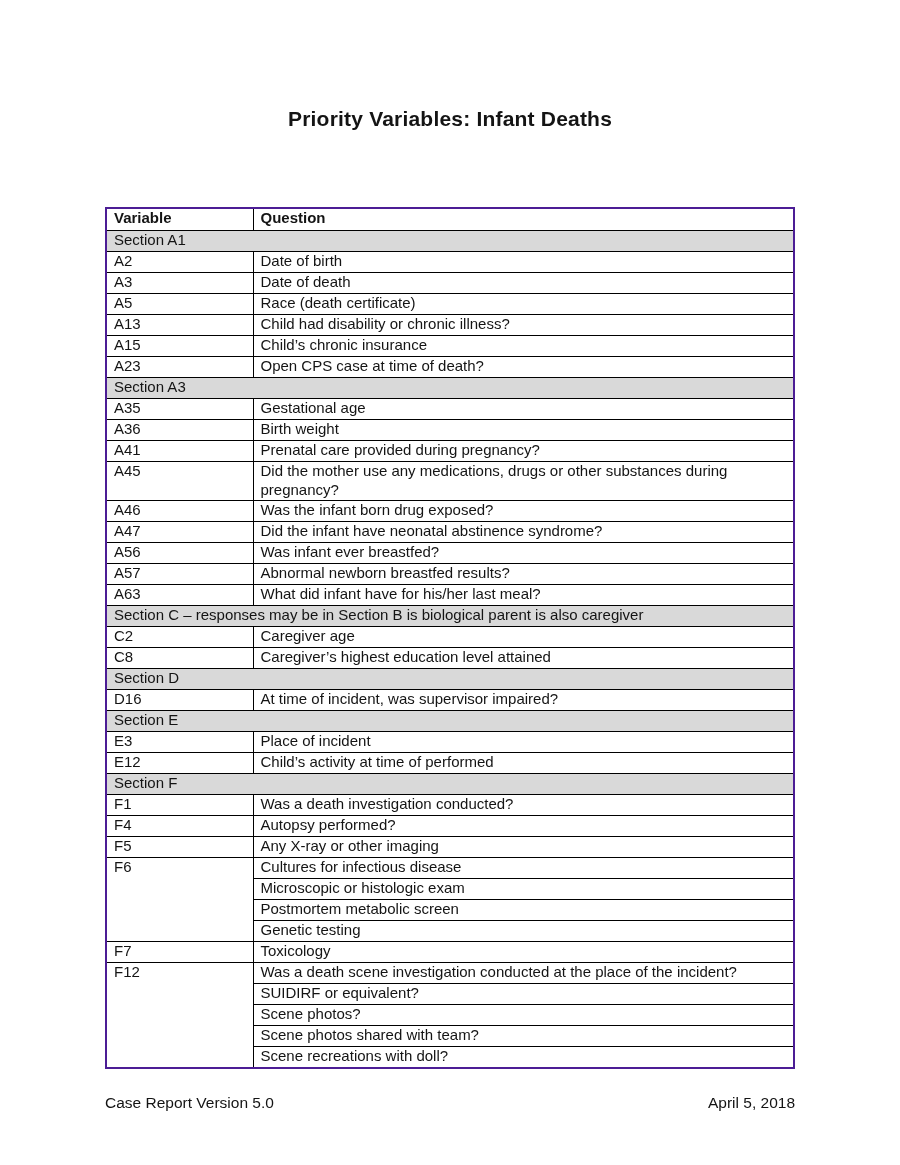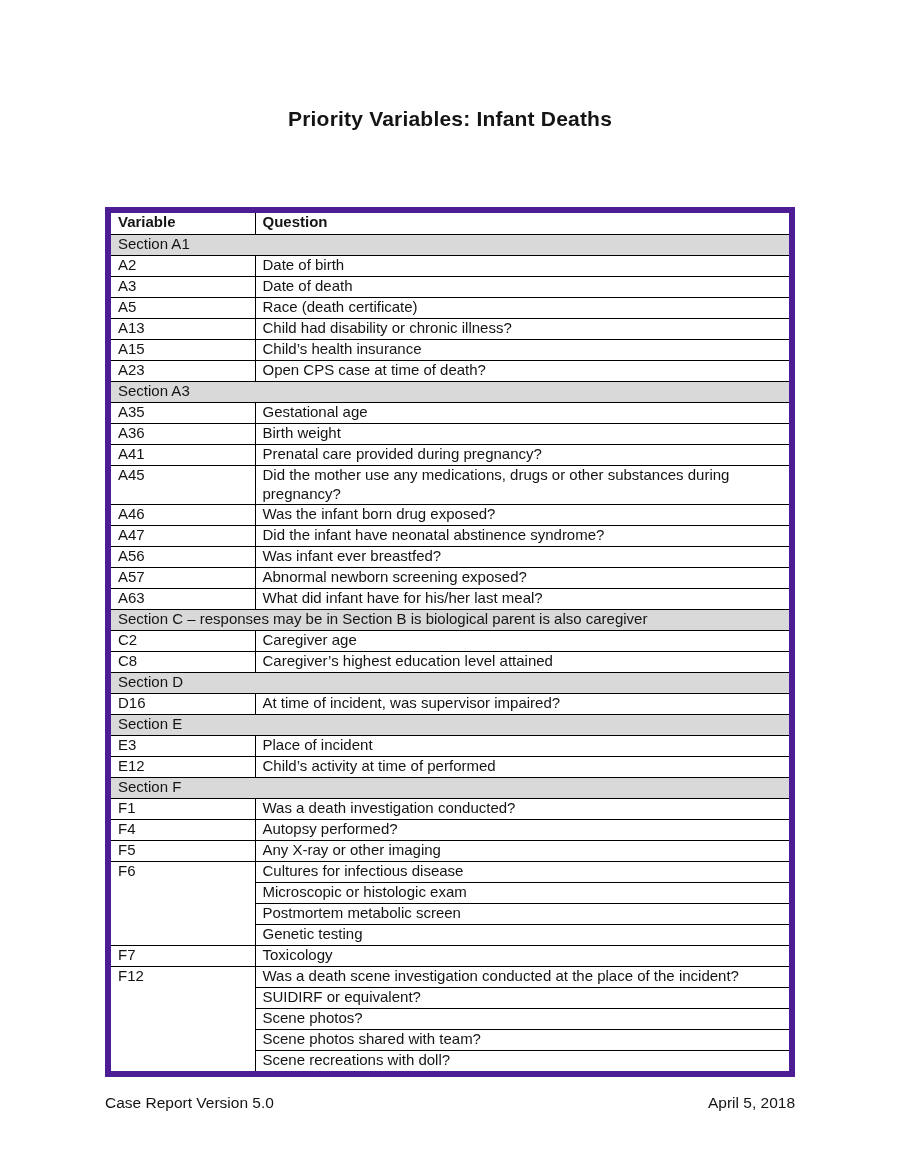--- a/index.html
+++ b/index.html
@@ -57,21 +57,21 @@
     text-align: left;
     font-weight: bold;
     height: 20px;
   }
   .doc-table td { height: 19px; }
   .doc-table .col-var { width: 147px; }
   .doc-table td.section {
     background: var(--section-bg, #d9d9d9);
     font-weight: normal;
   }
-  .doc-table { border: 6px solid #4c1d95; }
+  .doc-table { border: 2px solid #4c1d95; }
   .doc-footer {
     position: absolute;
     top: 1094px;
     left: 105px;
     width: 690px;
     display: flex;
     justify-content: space-between;
     font-size: 15.5px;
   }
 </style>
@@ -112,21 +112,21 @@
           <tr>
             <td rowspan="1">A5</td>
             <td>Race (death certificate)</td>
           </tr>
           <tr>
             <td rowspan="1">A13</td>
             <td>Child had disability or chronic illness?</td>
           </tr>
           <tr>
             <td rowspan="1">A15</td>
-            <td>Child’s health insurance</td>
+            <td>Child’s chronic insurance</td>
           </tr>
           <tr>
             <td rowspan="1">A23</td>
             <td>Open CPS case at time of death?</td>
           </tr>
           <tr>
             <td colspan="2" class="section">Section A3</td>
           </tr>
           <tr>
             <td rowspan="1">A35</td>
@@ -151,21 +151,21 @@
           <tr>
             <td rowspan="1">A47</td>
             <td>Did the infant have neonatal abstinence syndrome?</td>
           </tr>
           <tr>
             <td rowspan="1">A56</td>
             <td>Was infant ever breastfed?</td>
           </tr>
           <tr>
             <td rowspan="1">A57</td>
-            <td>Abnormal newborn screening exposed?</td>
+            <td>Abnormal newborn breastfed results?</td>
           </tr>
           <tr>
             <td rowspan="1">A63</td>
             <td>What did infant have for his/her last meal?</td>
           </tr>
           <tr>
             <td colspan="2" class="section">Section C – responses may be in Section B is biological parent is also caregiver</td>
           </tr>
           <tr>
             <td rowspan="1">C2</td>

